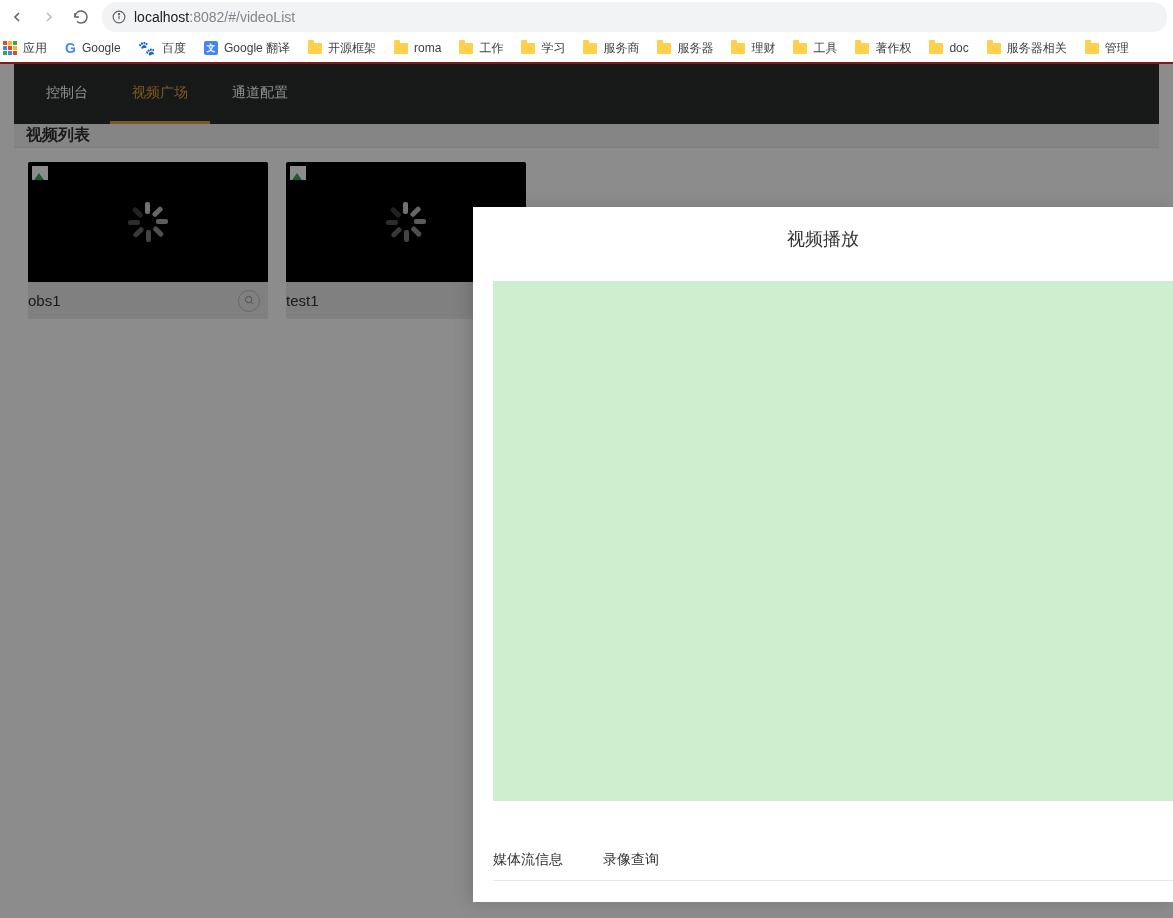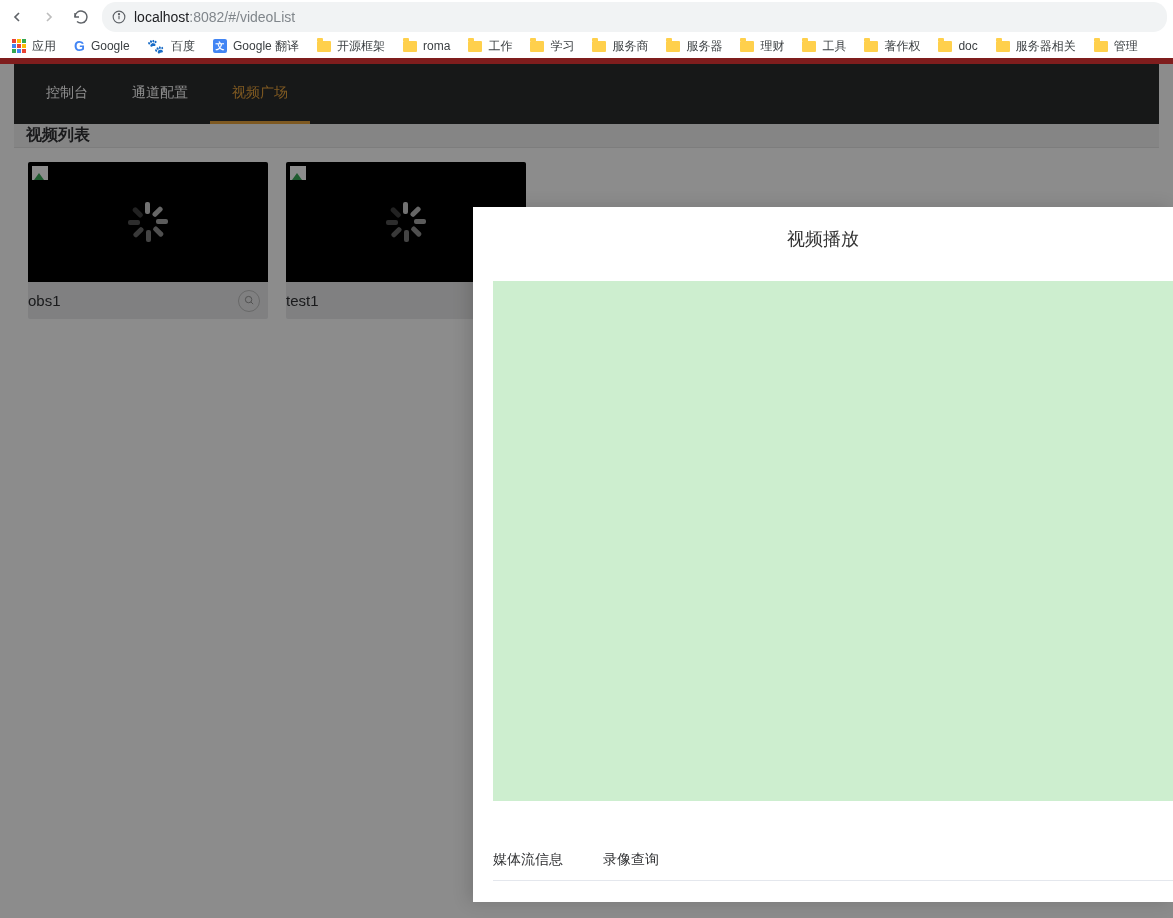--- a/index.html
+++ b/index.html
@@ -43,24 +43,24 @@
     gap: 8px;
   }
   .addr-bar .host { color: #202124; }
   .addr-bar .path-dim { color: #80868b; }
 
   
   .bookmarks {
     display: flex;
     align-items: center;
     height: 30px;
-    padding: 0 12px;
+    padding: 0 3px;
     gap: 18px;
     background: #fff;
-    border-bottom: 6px solid #7f1d1d;
+    border-bottom: 2px solid #7f1d1d;
     white-space: nowrap;
     overflow: hidden;
   }
   .bm {
     display: flex;
     align-items: center;
     gap: 6px;
     color: #3c4043;
     font-size: 12px;
     cursor: pointer;
@@ -377,22 +377,22 @@
       <span class="folder"></span>
       <span>管理</span>
     </div>
 </div>
 
 <div class="page-wrap">
 
   <div style="padding:0 14px">
     <div class="app-nav">
       <div class="tab">控制台</div>
+      <div class="tab active">视频广场</div>
       <div class="tab">通道配置</div>
-      <div class="tab active">视频广场</div>
     </div>
 
     <div class="list-header">视频列表</div>
 
     <div class="cards">
       <div class="card">
         <div class="thumb">
           <div class="broken"></div>
           <div class="spinner">
             <span></span>

